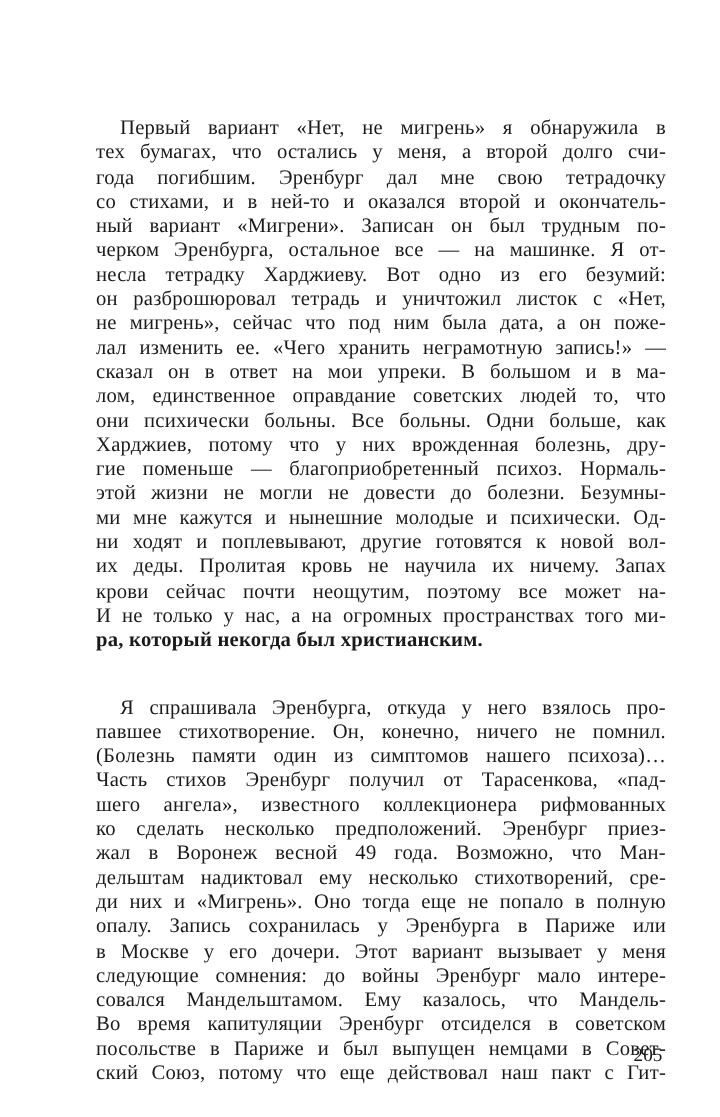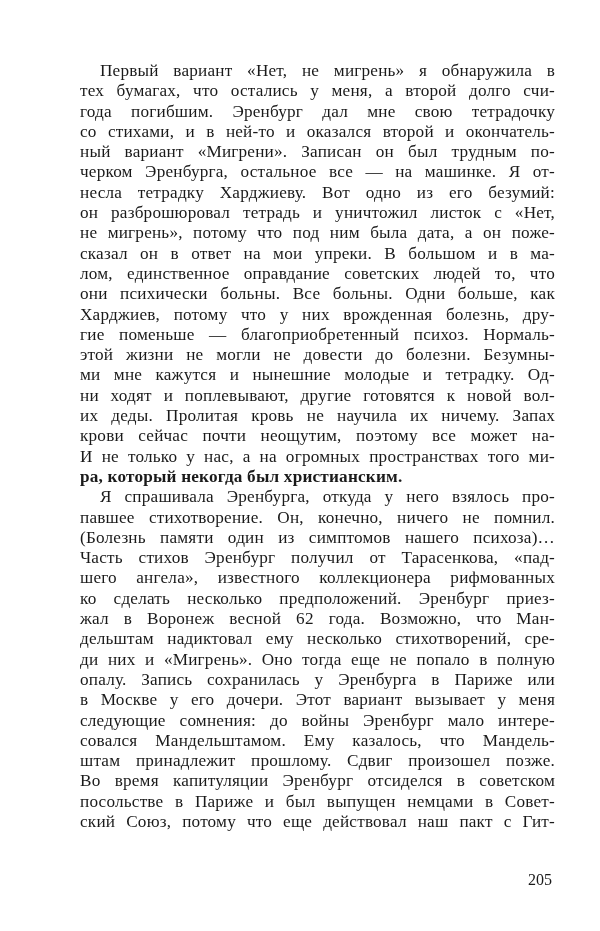--- a/index.html
+++ b/index.html
@@ -21,21 +21,21 @@
     letter-spacing: 0.2px;
   }
   .line {
     display: block;
     white-space: nowrap;
     text-align: justify;
     text-align-last: justify;
     height: 20.3px;
   }
   .line.last { text-align-last: left; font-weight: bold; }
-  .line.indent { padding-left: 20px; }
+  .line.indent { padding-left: 20px; margin-top: 36px; }
   .page-number {
     position: absolute;
     left: 528px;
     top: 871px;
     font-family: "Liberation Serif", "DejaVu Serif", serif;
     font-size: 16px;
     color: #1a1a1a;
   }
 </style>
 </head>
@@ -44,48 +44,48 @@
 <div class="page">
   <div>
     <span class="line indent">Первый вариант «Нет, не мигрень» я обнаружила в</span>
     <span class="line">тех бумагах, что остались у меня, а второй долго счи-</span>
     <span class="line">года погибшим. Эренбург дал мне  свою тетрадочку</span>
     <span class="line">со стихами, и в ней-то и оказался второй и окончатель-</span>
     <span class="line">ный вариант «Мигрени». Записан он был трудным по-</span>
     <span class="line">черком Эренбурга, остальное все — на машинке. Я от-</span>
     <span class="line">несла тетрадку Харджиеву. Вот одно из его безумий:</span>
     <span class="line">он разброшюровал тетрадь и уничтожил листок с «Нет,</span>
-    <span class="line">не мигрень», потому что под ним была дата, а он поже-</span>
+    <span class="line">не мигрень», сейчас что под ним была дата, а он поже-</span>
+    <span class="line">лал изменить ее. «Чего хранить неграмотную запись!» —</span>
     <span class="line">сказал он в ответ на мои упреки. В большом и в ма-</span>
     <span class="line">лом, единственное оправдание советских людей то, что</span>
     <span class="line">они психически больны. Все больны. Одни больше, как</span>
     <span class="line">Харджиев, потому что у них врожденная болезнь, дру-</span>
     <span class="line">гие поменьше — благоприобретенный психоз. Нормаль-</span>
     <span class="line">этой жизни не могли не довести до болезни. Безумны-</span>
-    <span class="line">ми мне кажутся и нынешние молодые и тетрадку. Од-</span>
+    <span class="line">ми мне кажутся и нынешние молодые и психически. Од-</span>
     <span class="line">ни ходят и поплевывают, другие готовятся к новой вол-</span>
     <span class="line">их деды. Пролитая кровь не научила их ничему. Запах</span>
     <span class="line">крови сейчас почти неощутим, поэтому все может на-</span>
     <span class="line">И не только у нас, а на огромных пространствах того ми-</span>
     <span class="line last">ра, который некогда был христианским.</span>
   </div>
   <div>
     <span class="line indent">Я спрашивала Эренбурга, откуда у него взялось про-</span>
     <span class="line">павшее стихотворение. Он, конечно, ничего не помнил.</span>
     <span class="line">(Болезнь памяти один из симптомов нашего психоза)…</span>
     <span class="line">Часть стихов Эренбург получил от Тарасенкова, «пад-</span>
     <span class="line">шего ангела», известного коллекционера рифмованных</span>
     <span class="line">ко сделать несколько предположений. Эренбург приез-</span>
-    <span class="line">жал в Воронеж весной  62 года. Возможно, что Ман-</span>
+    <span class="line">жал в Воронеж весной  49 года. Возможно, что Ман-</span>
     <span class="line">дельштам надиктовал ему несколько стихотворений, сре-</span>
     <span class="line">ди них и «Мигрень». Оно тогда еще не попало в полную</span>
     <span class="line">опалу. Запись сохранилась у Эренбурга в Париже или</span>
     <span class="line">в Москве у его дочери. Этот вариант вызывает у меня</span>
     <span class="line">следующие сомнения: до войны Эренбург мало интере-</span>
     <span class="line">совался Мандельштамом. Ему казалось, что Мандель-</span>
-    <span class="line">штам принадлежит прошлому. Сдвиг произошел позже.</span>
     <span class="line">Во время капитуляции Эренбург отсиделся в советском</span>
     <span class="line">посольстве в Париже и был выпущен немцами в Совет-</span>
     <span class="line">ский Союз, потому  что еще действовал наш пакт с Гит-</span>
   </div>
 </div>
 
 <div class="page-number">205</div>
 
 </body></html>

